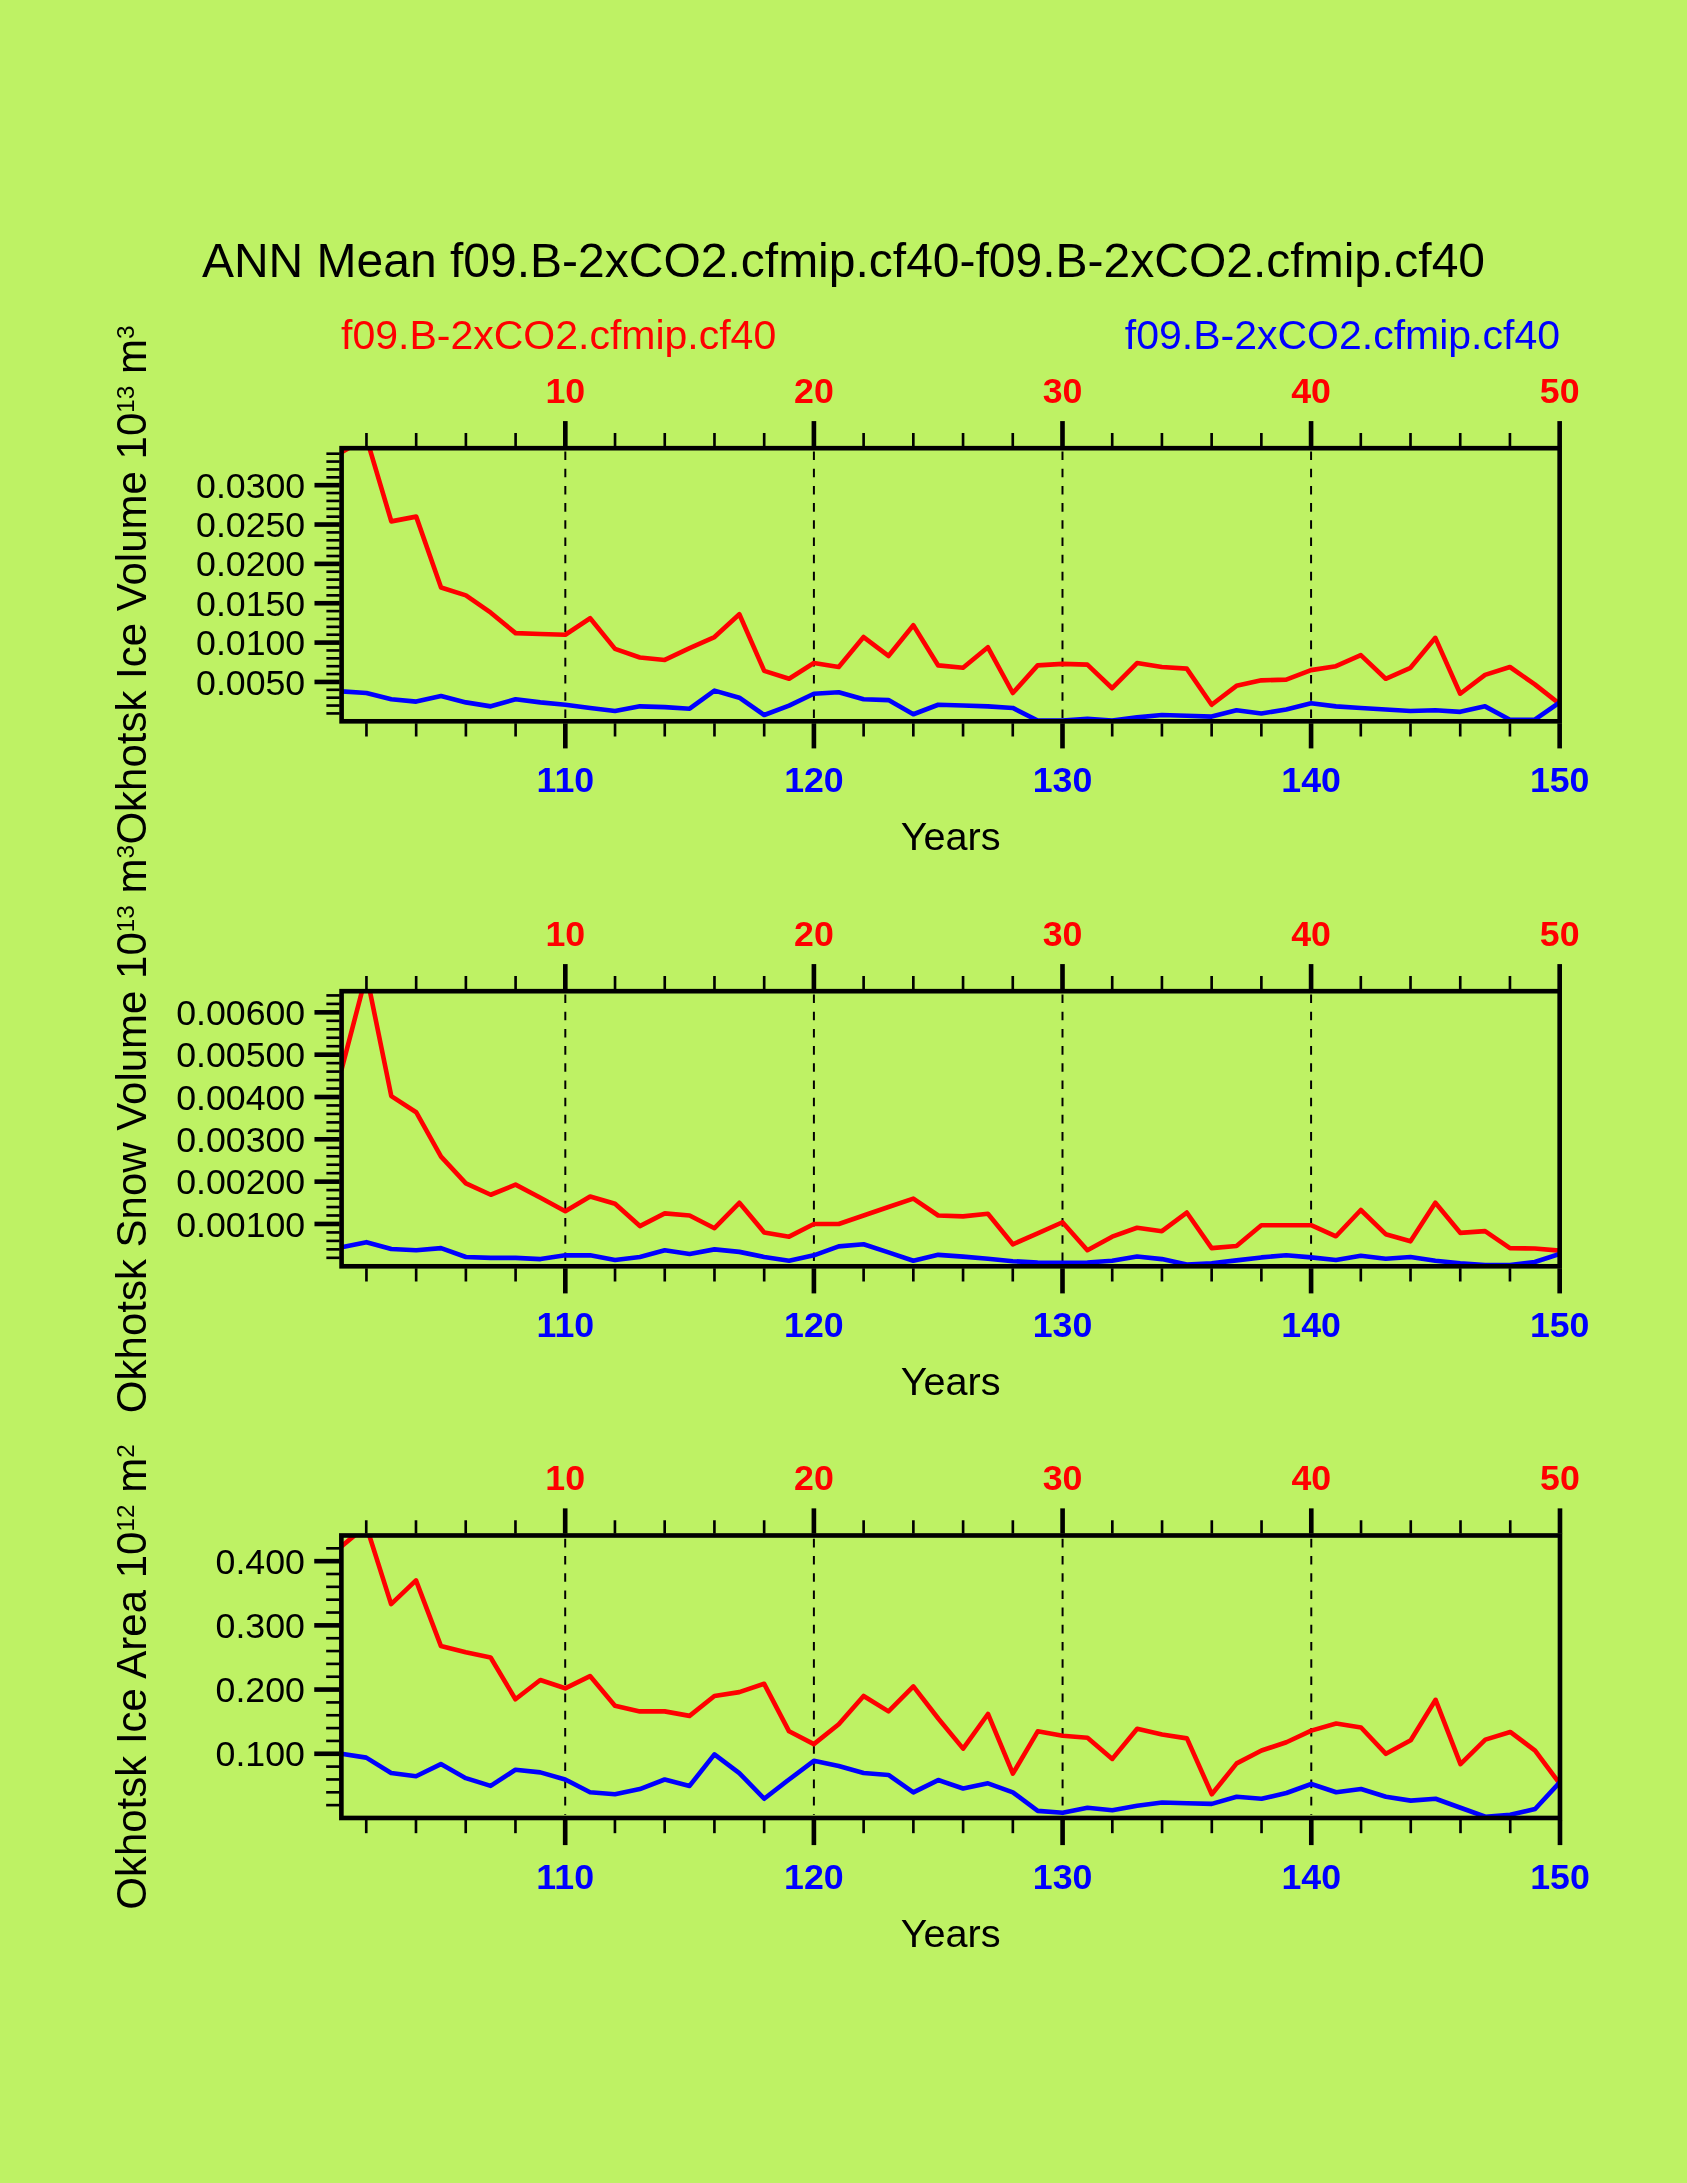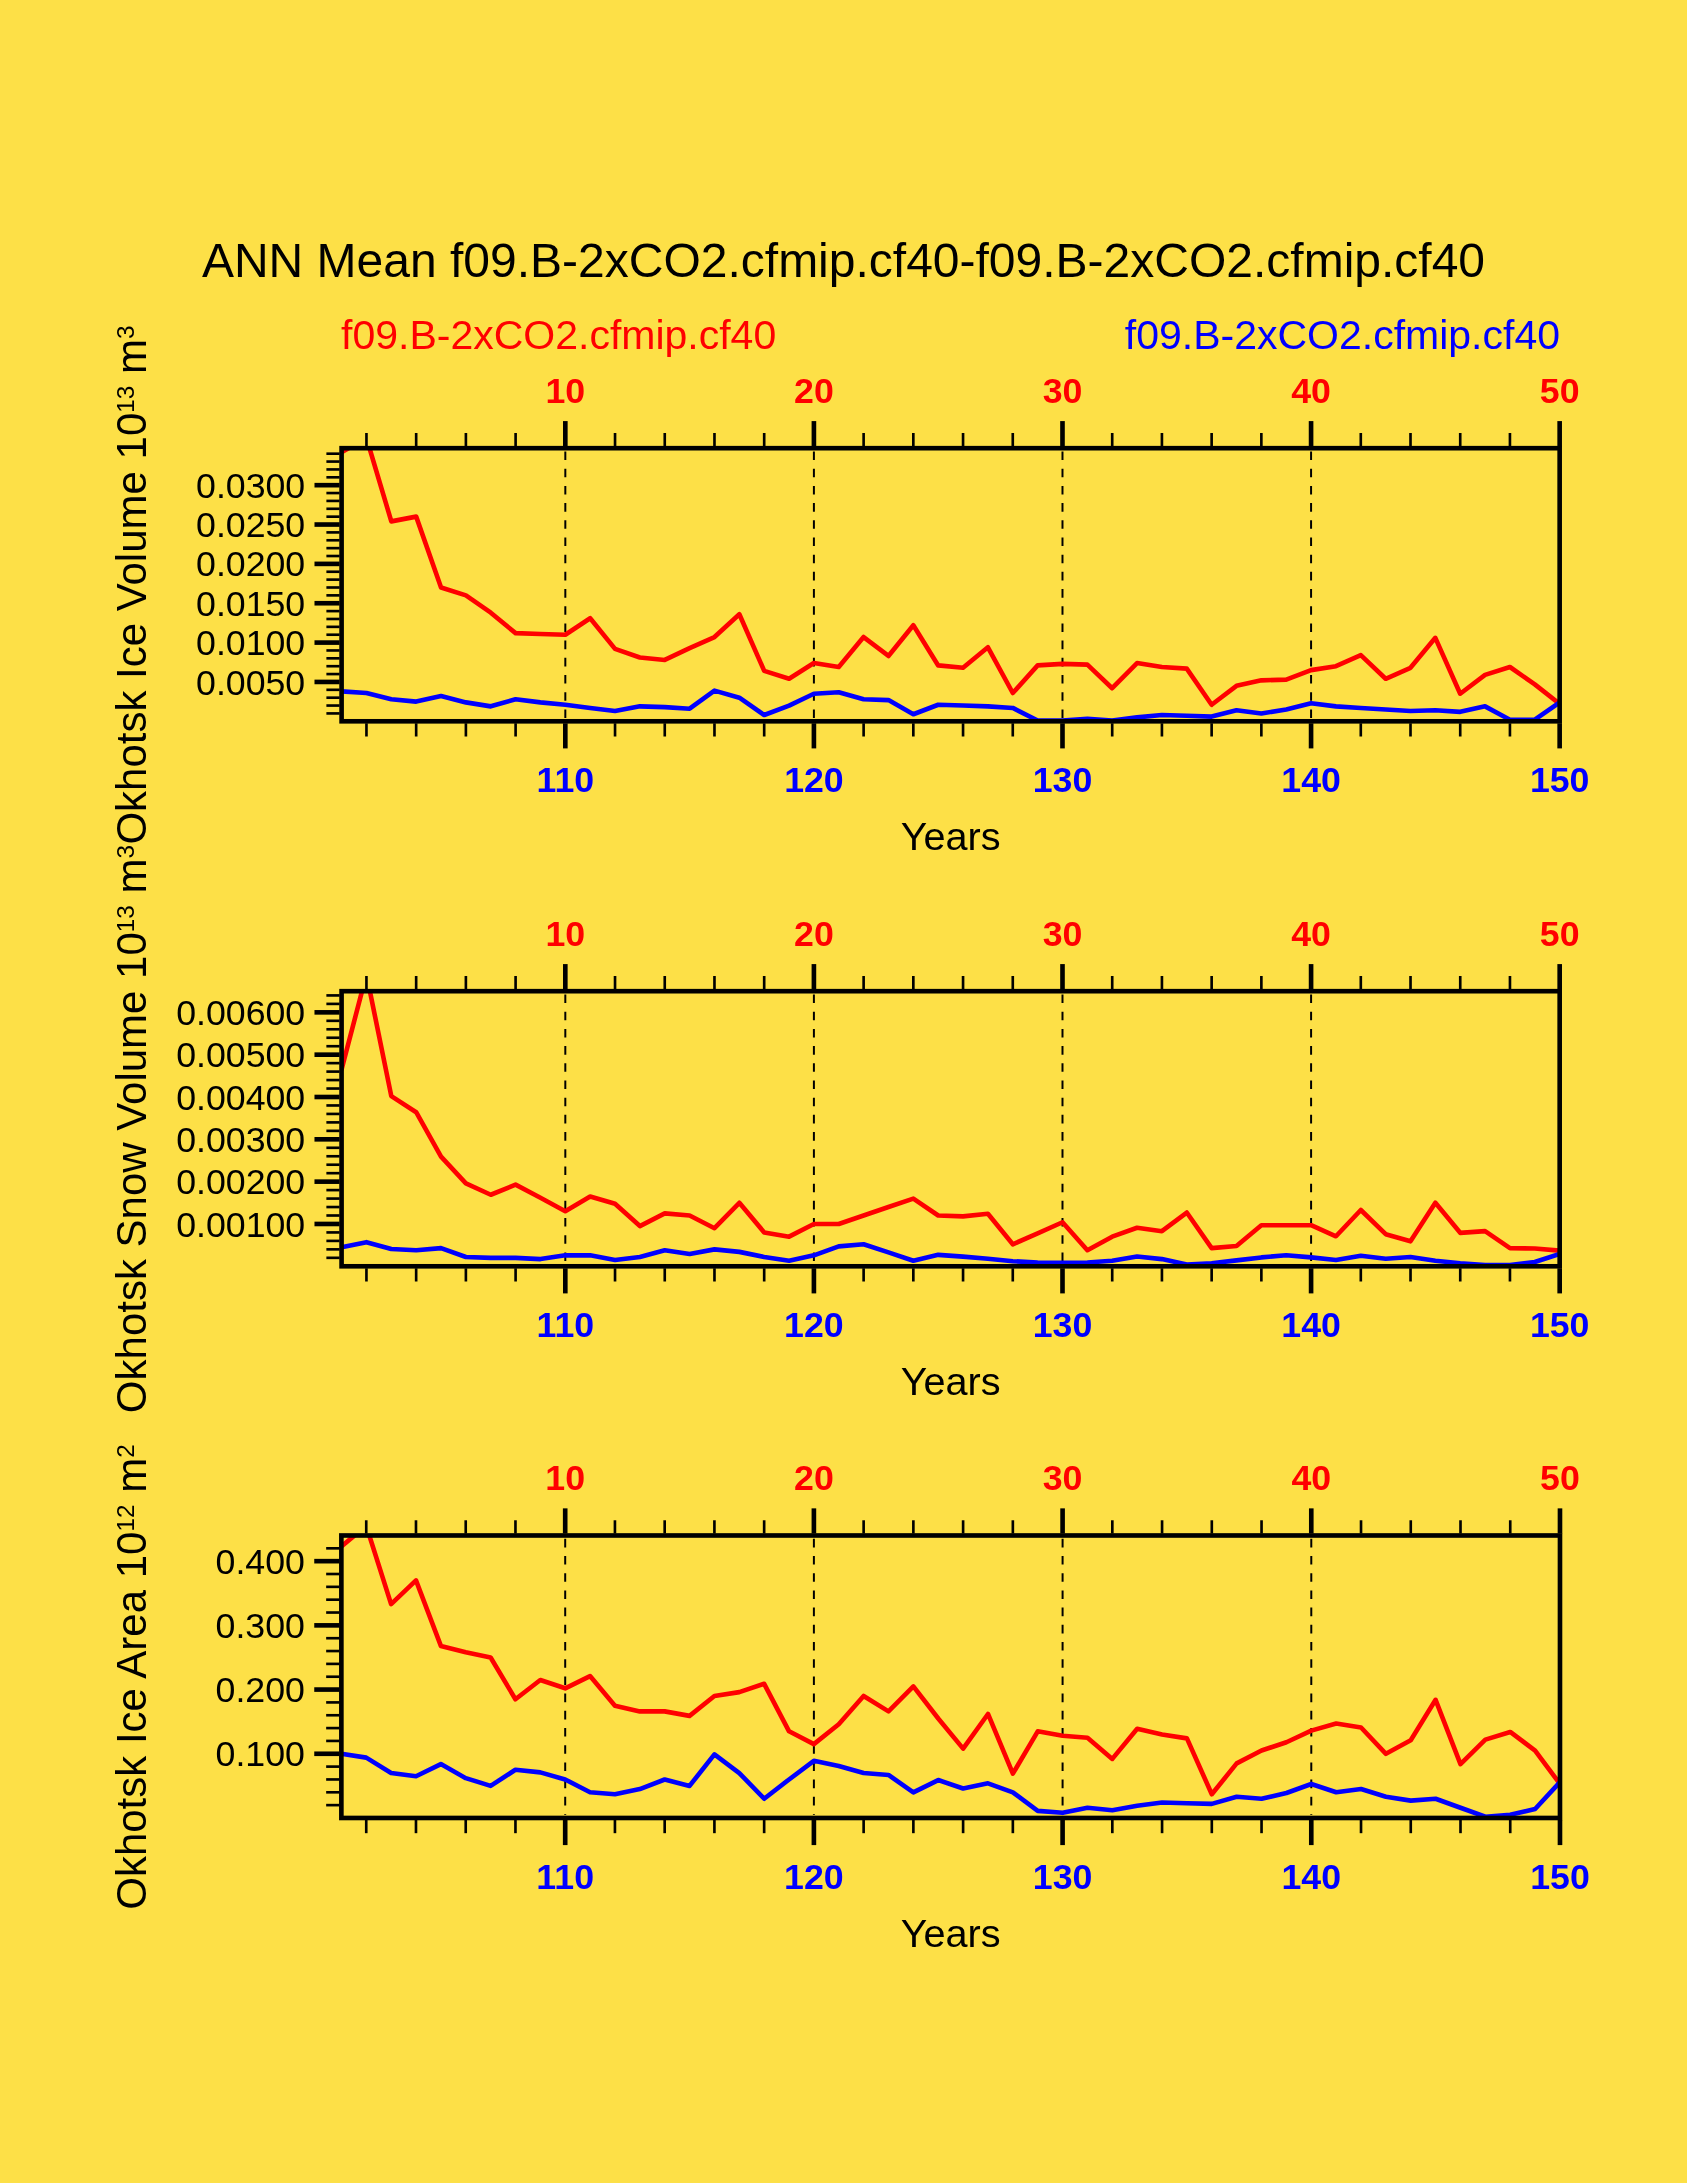--- a/index.html
+++ b/index.html
@@ -1,16 +1,16 @@
 <!DOCTYPE html>
 <html style="font-size:10.6px"><head>
 <meta charset="utf-8">
 <style>
   html,body{margin:0;padding:0;background:#ffffff;}
-  .page{position:relative;width:1687px;height:2183px;background:#fde047;overflow:hidden;
+  .page{position:relative;width:1687px;height:2183px;background:#bef264;overflow:hidden;
         font-family:"Liberation Sans","DejaVu Sans",sans-serif;}
   .title{position:absolute;left:0;top:233px;width:1687px;text-align:center;
          font-size:48px;color:#000000;white-space:nowrap;}
   .legend-left{position:absolute;left:341px;top:312px;font-size:41px;white-space:nowrap;}
   .legend-right{position:absolute;right:127px;top:312px;font-size:41px;white-space:nowrap;}
   .ylabel{position:absolute;white-space:nowrap;font-size:42px;color:#000000;
           transform:translate(-50%,-50%) rotate(-90deg);}
   .ylabel .sup{font-size:58%;position:relative;top:-0.5em;}
   svg{position:absolute;left:0;}
   svg text{font-family:"Liberation Sans","DejaVu Sans",sans-serif;}

